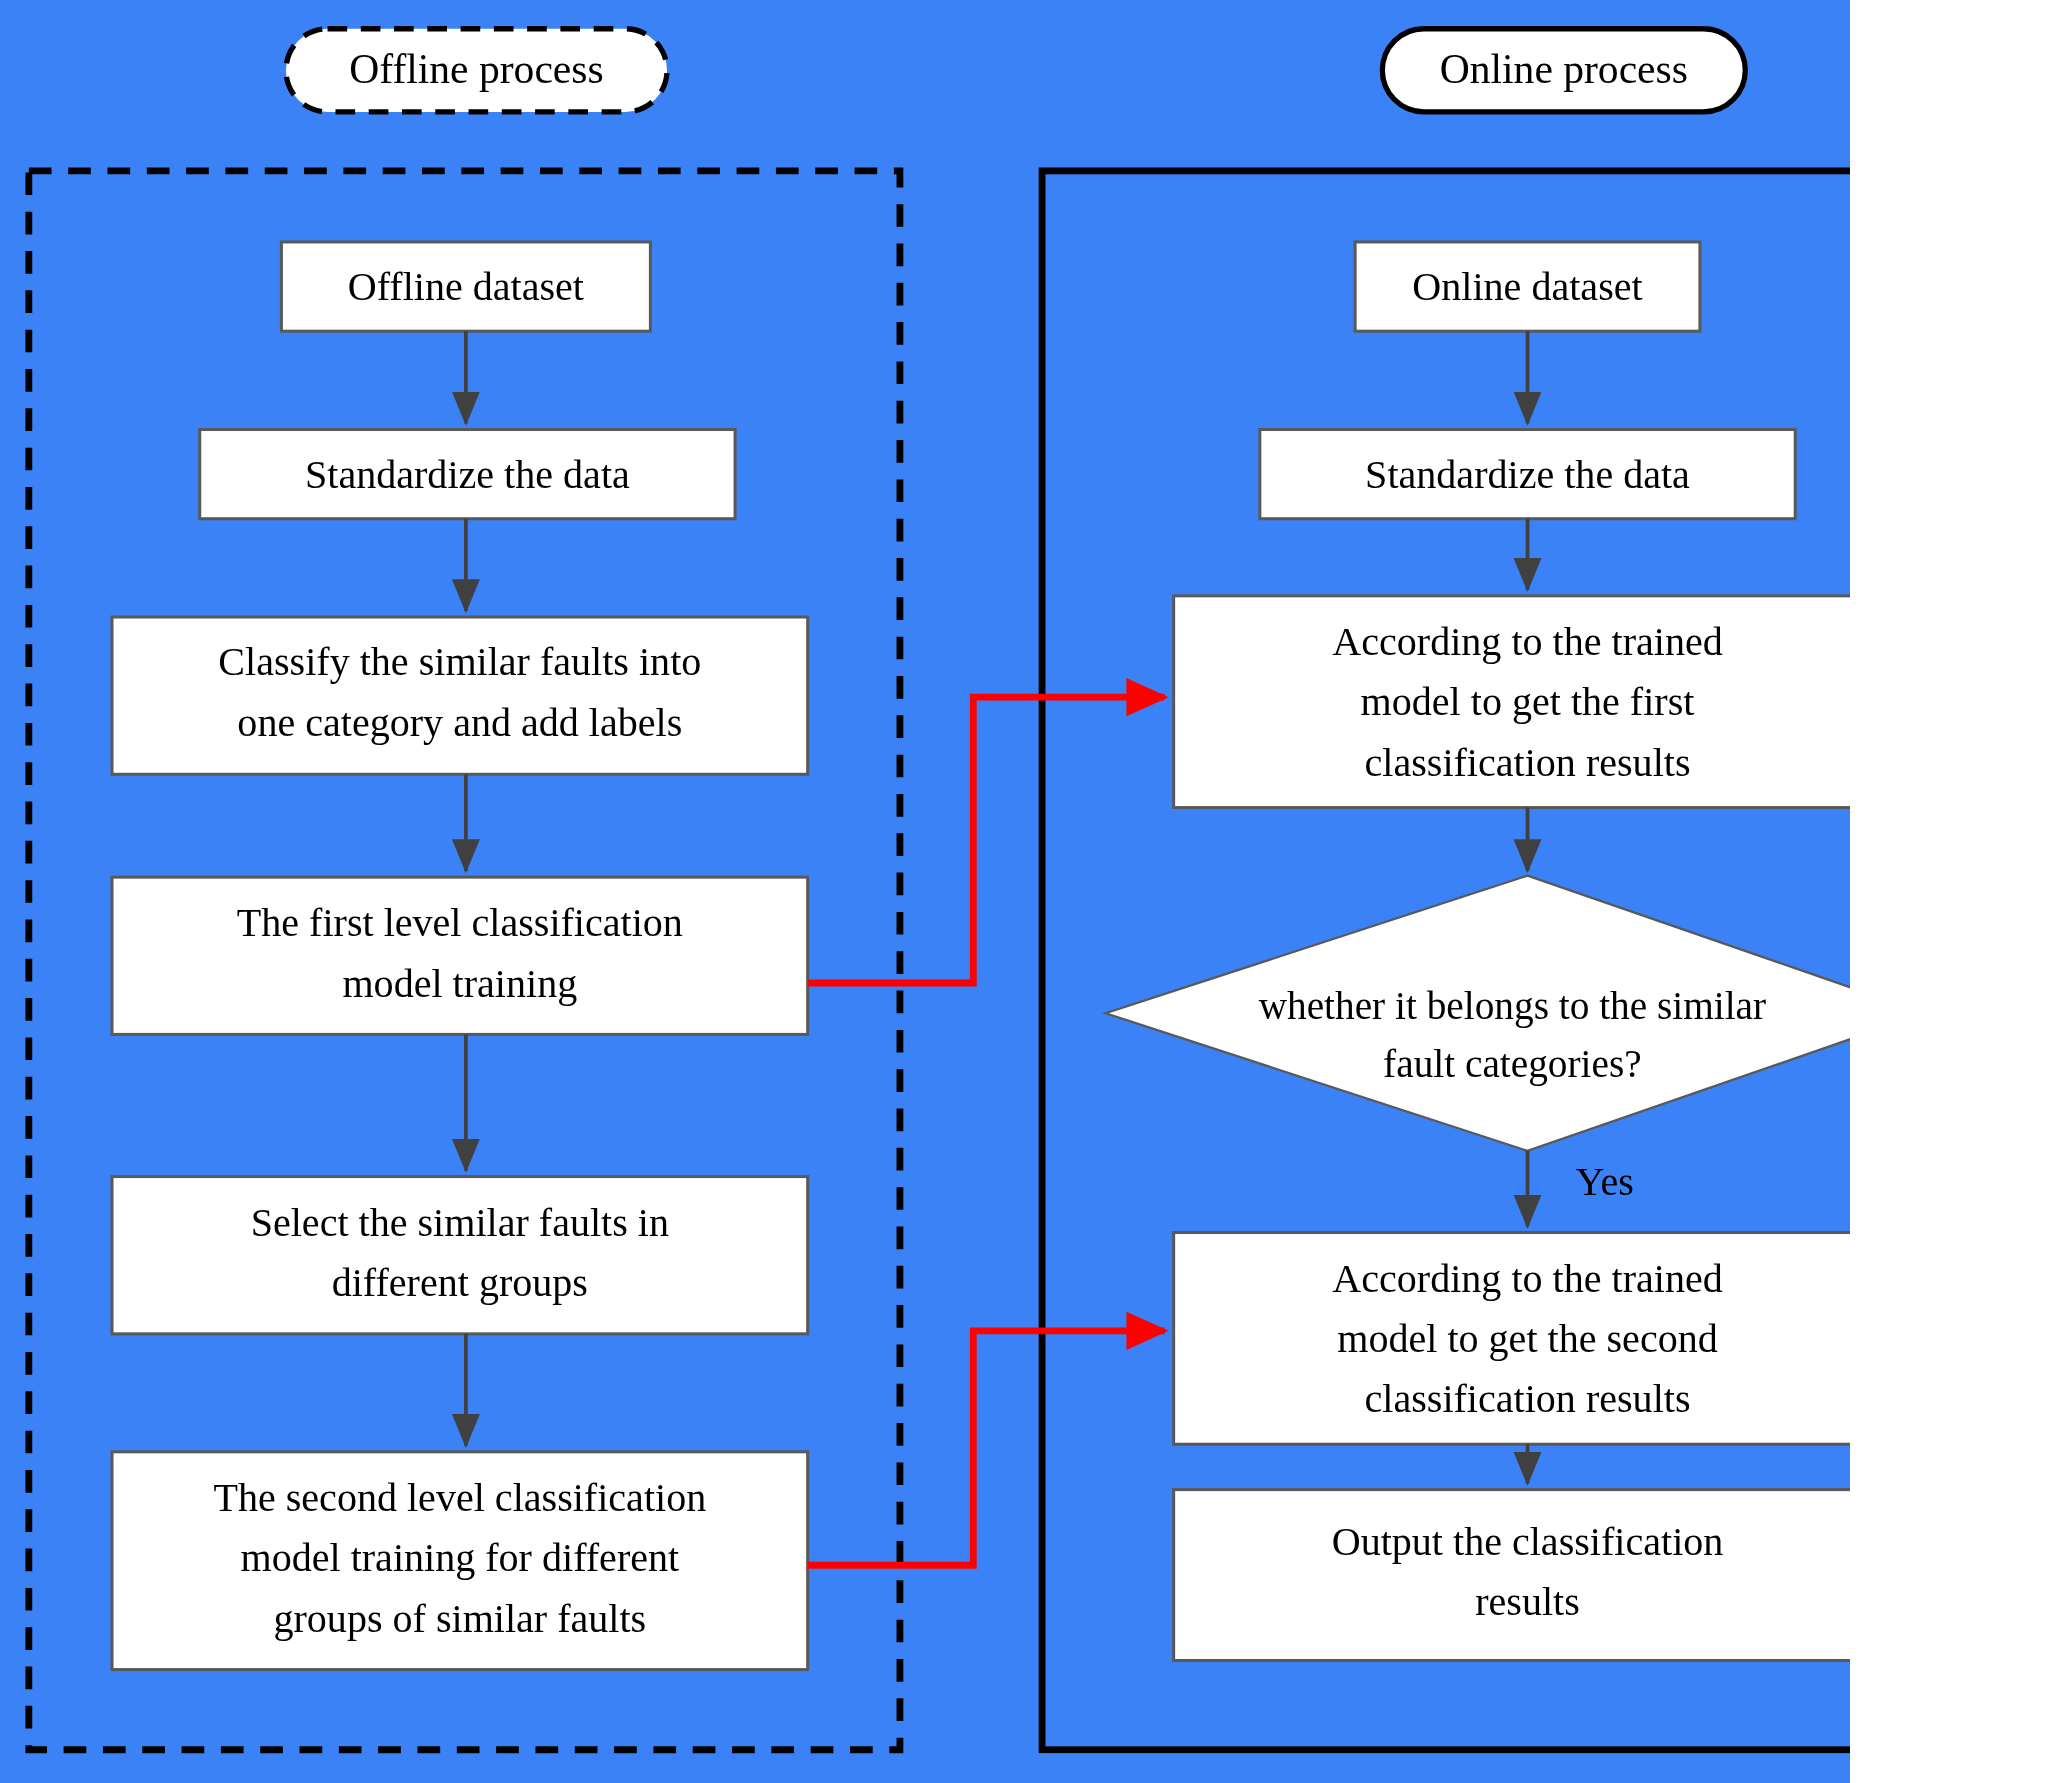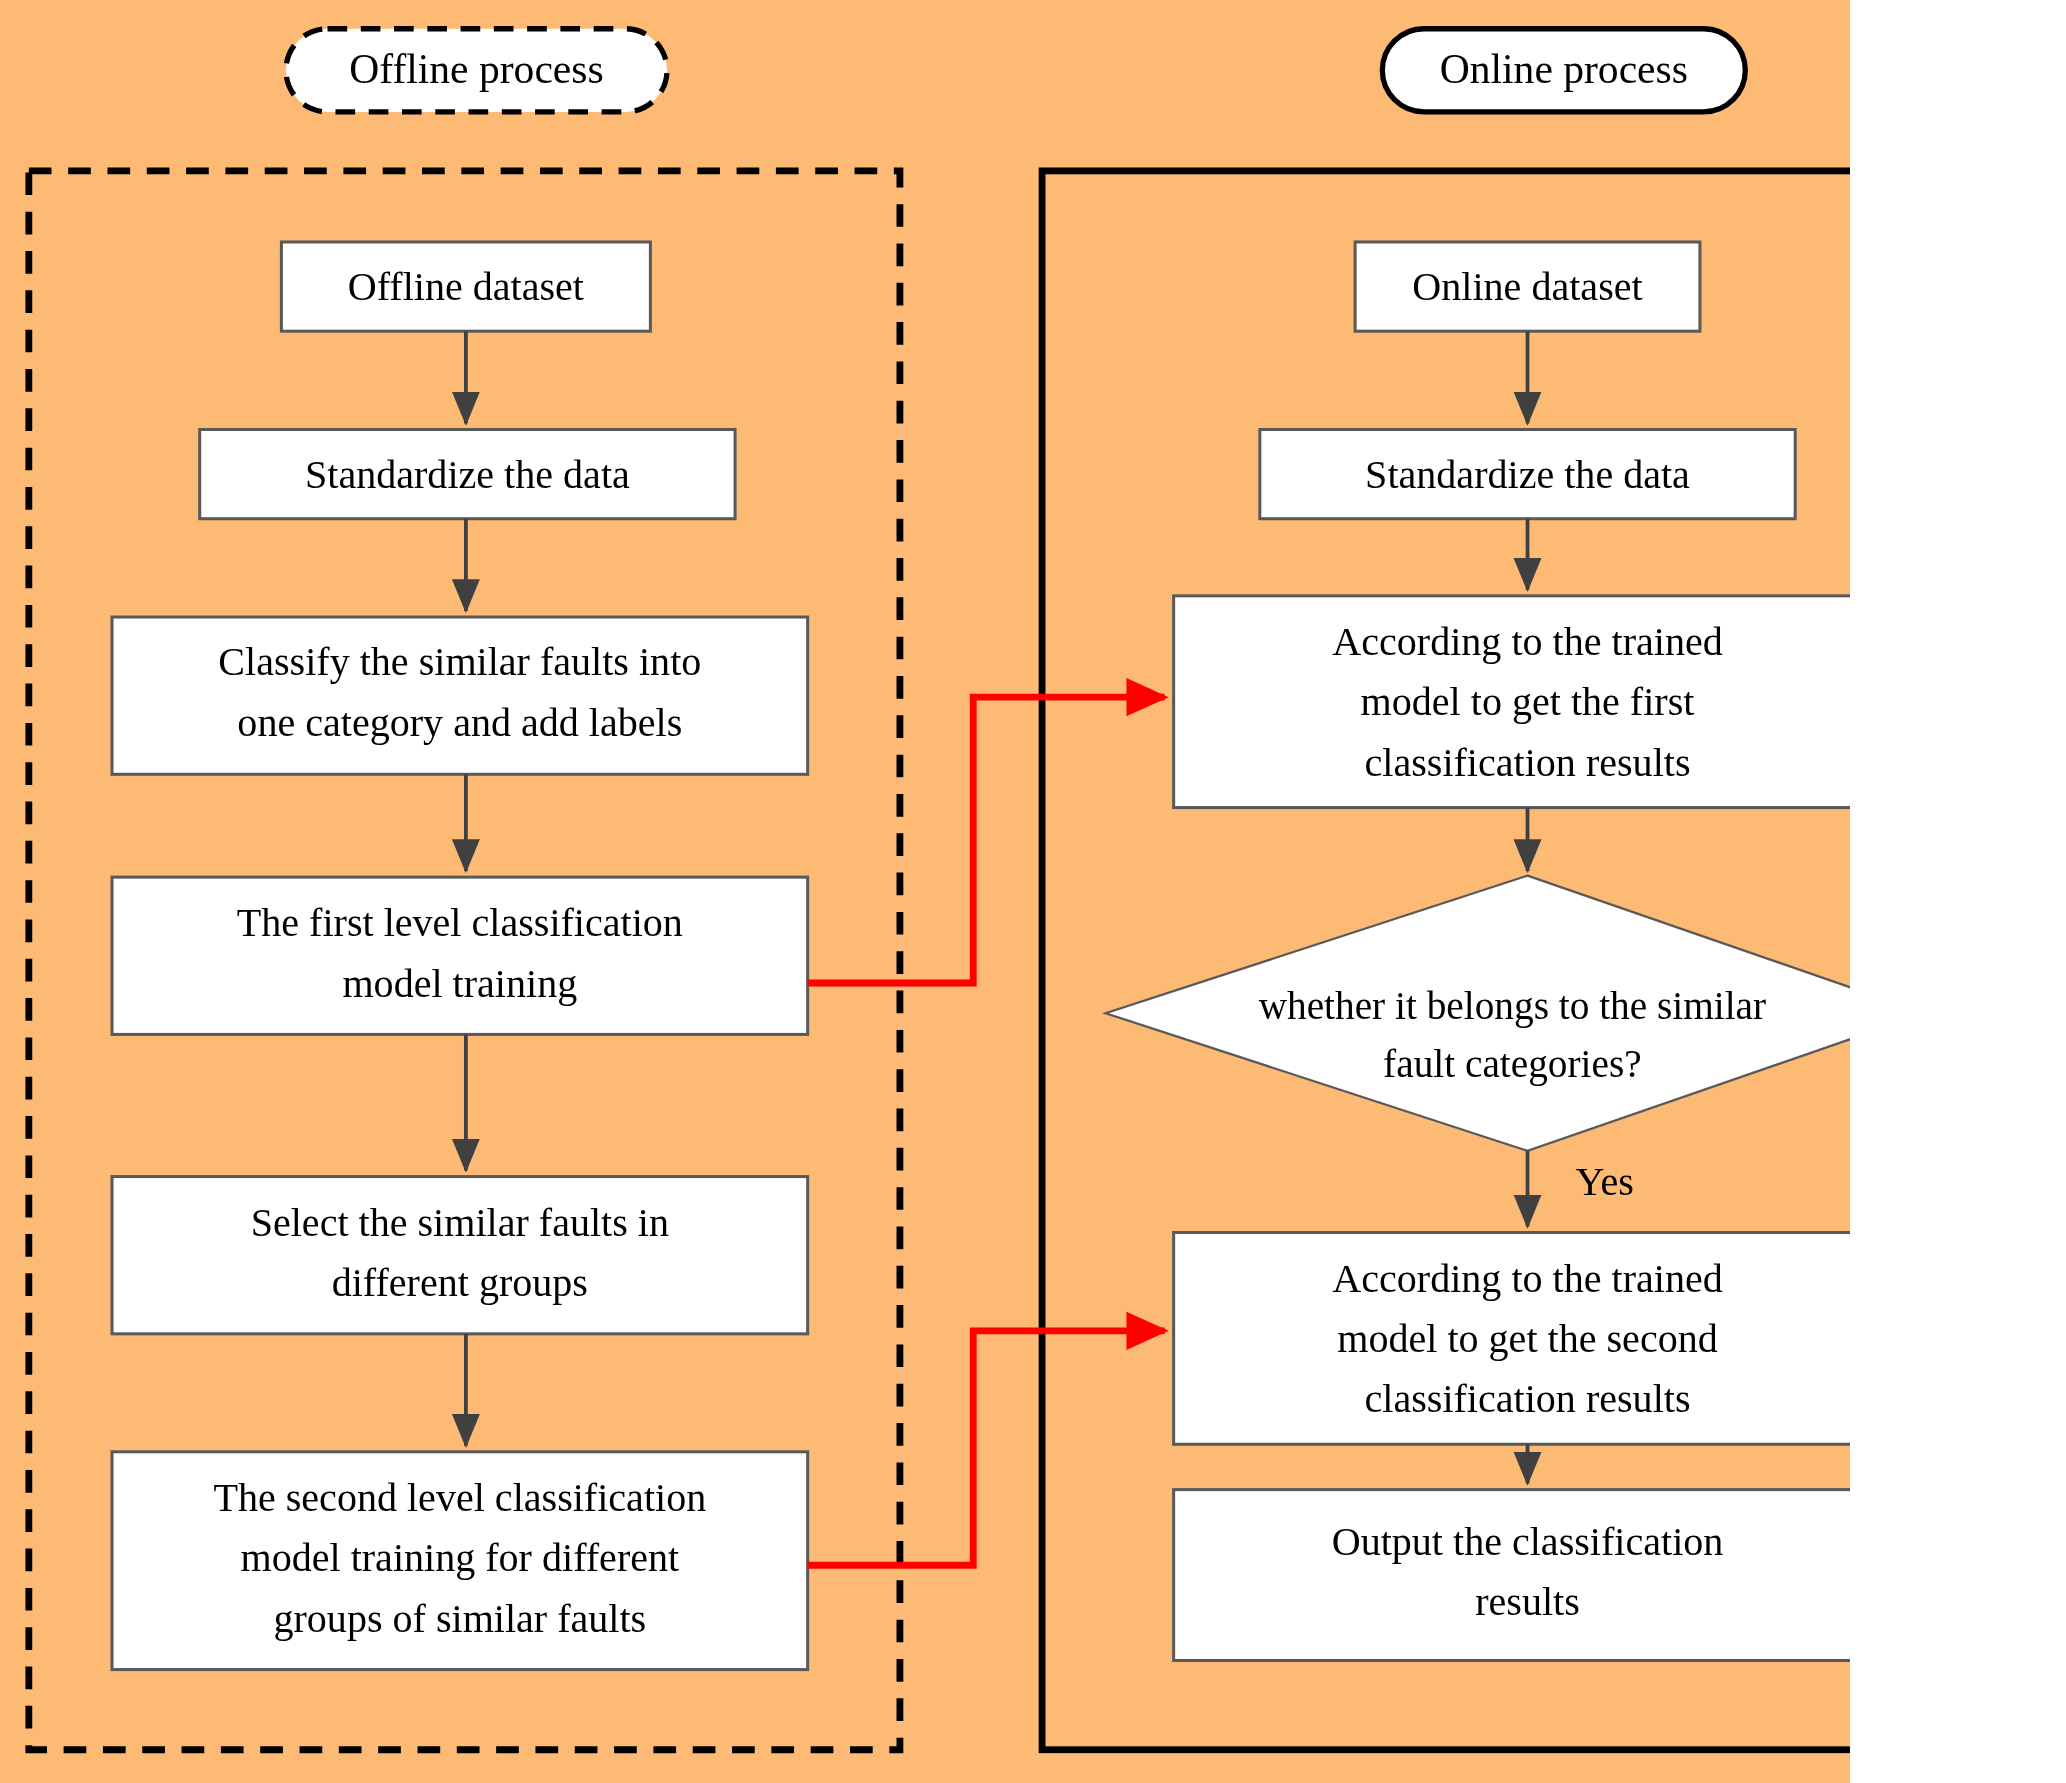--- a/index.html
+++ b/index.html
@@ -7,21 +7,21 @@
     padding: 0;
     background: #ffffff;
   }
   body {
     font-family: "Liberation Serif", "DejaVu Serif", serif;
   }
   #stage {
     position: relative;
     width: 1850px;
     height: 1783px;
-    background: #fdba74;
+    background: #3b82f6;
     overflow: hidden;
   }
   svg.diagram {
     position: absolute;
     inset: 0;
     width: 2066px;
     height: 1783px;
     display: block;
   }
   .node-rect {

